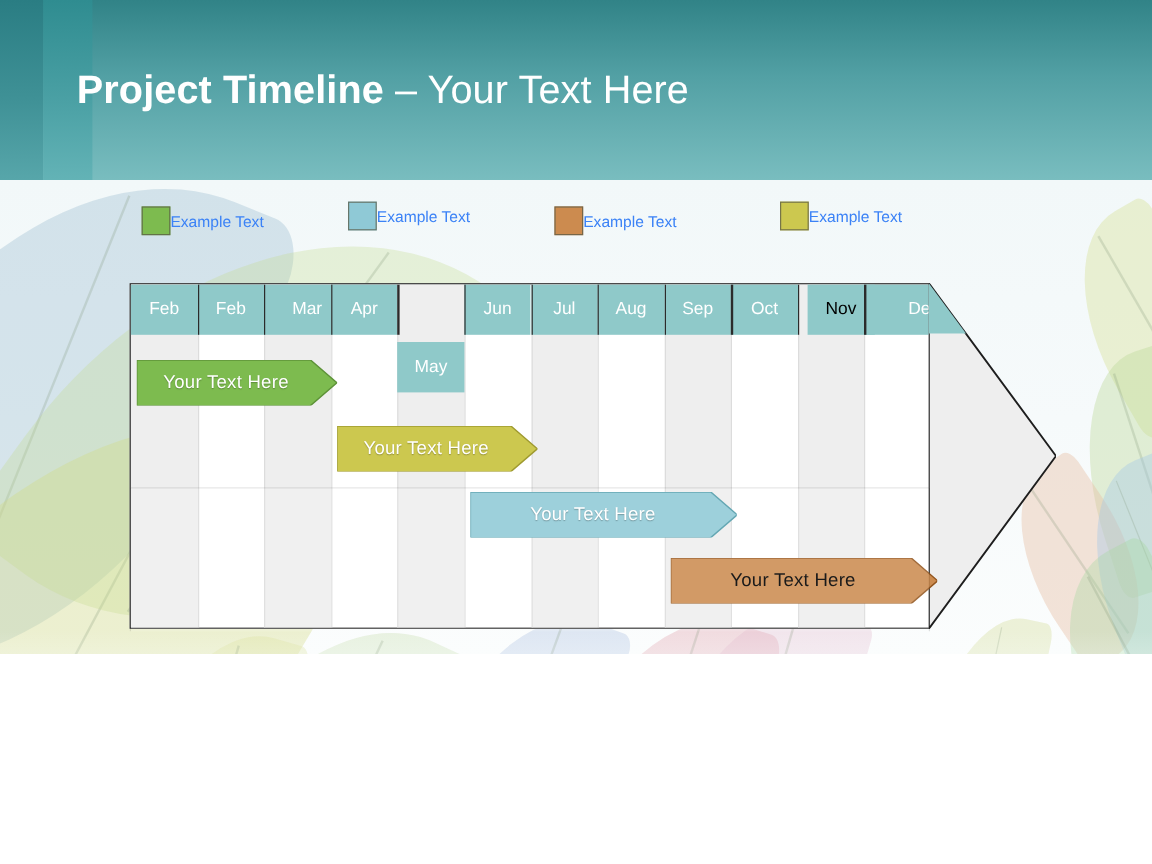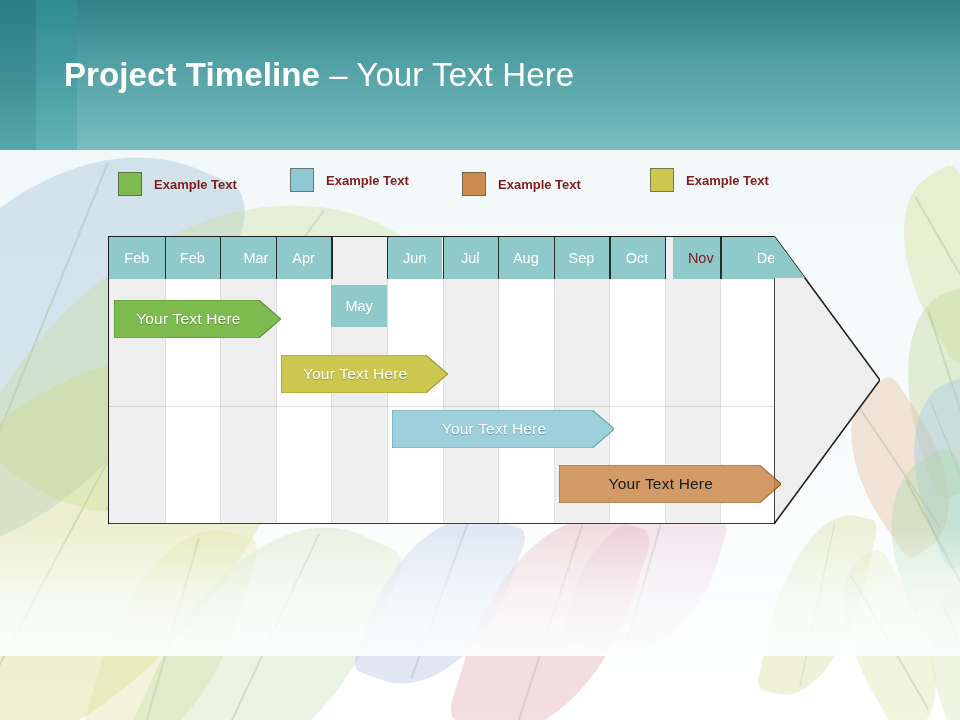--- a/index.html
+++ b/index.html
@@ -8,21 +8,21 @@
     width: 960px;
     height: 720px;
     overflow: hidden;
     font-family: "Liberation Sans", sans-serif;
     background: #ffffff;
   }
 
   #slide {
     position: relative;
     width: 960px;
-    height: 720px;
+    height: 545px;
     background: #ffffff;
     overflow: hidden;
   }
 
   
   .body-bg {
     position: absolute;
     left: 0; top: 150px;
     width: 960px; height: 570px;
     background: linear-gradient(180deg, #f2f8f9 0%, #f6fafb 35%, #fbfdfd 70%, #ffffff 100%);
@@ -123,24 +123,24 @@
     display: flex;
     align-items: center;
     white-space: nowrap;
   }
   .legend-swatch {
     width: 22px; height: 22px;
     border: 1px solid rgba(90,90,70,0.75);
     flex: 0 0 auto;
   }
   .legend-label {
-    margin-left: 12px;
+    margin-left: 0;
     font-size: 13px;
-    font-weight: bold;
-    color: #7f1d1d;
+    font-weight: normal;
+    color: #3b82f6;
   }
 
   
   .chart {
     position: absolute;
     left: 108px; top: 236px;
     width: 772px; height: 288px;
   }
   .chart-grid {
     position: absolute;
@@ -367,21 +367,21 @@
         <div class="month-cell" style="left: 277.917px; width: 55.5833px; background: rgb(143, 201, 201); color: rgb(255, 255, 255);">Jun</div>
         <div class="month-sep" style="left: 277.917px;"></div>
         <div class="month-cell" style="left: 333.5px; width: 55.5833px; background: rgb(143, 201, 201); color: rgb(255, 255, 255);">Jul</div>
         <div class="month-sep" style="left: 333.5px;"></div>
         <div class="month-cell" style="left: 389.083px; width: 55.5833px; background: rgb(143, 201, 201); color: rgb(255, 255, 255);">Aug</div>
         <div class="month-sep" style="left: 389.083px;"></div>
         <div class="month-cell" style="left: 444.667px; width: 55.5833px; background: rgb(143, 201, 201); color: rgb(255, 255, 255);">Sep</div>
         <div class="month-sep" style="left: 444.667px;"></div>
         <div class="month-cell" style="left: 500.25px; width: 55.5833px; background: rgb(143, 201, 201); color: rgb(255, 255, 255);">Oct</div>
         <div class="month-sep" style="left: 500.25px;"></div>
-        <div class="month-cell" style="left: 564px; width: 55.5833px; background: rgb(143, 201, 201); color: #7f1d1d;">Nov</div>
+        <div class="month-cell" style="left: 564px; width: 55.5833px; background: rgb(143, 201, 201); color: #000000;">Nov</div>
         <div class="month-sep" style="left: 555.833px;"></div>
         <div class="month-cell" style="left: 611.417px; width: 55.5833px; background: rgb(143, 201, 201); color: rgb(255, 255, 255); padding-left: 43px;">Dec</div>
         <div class="month-sep" style="left: 611.417px;"></div>
       </div>
     <div class="arrowhead">
       <svg class="fill" viewBox="0 0 106 288" preserveAspectRatio="none">
         <polygon id="arrow-poly" points="0,0 106,144 0,288" fill="#eeeeee" stroke="#1e1e1e" stroke-width="1.6"></polygon>
         <polygon id="arrow-teal" points="0,0 31,42 0,42" fill="#8fc9c9"></polygon>
       </svg>
     </div>

